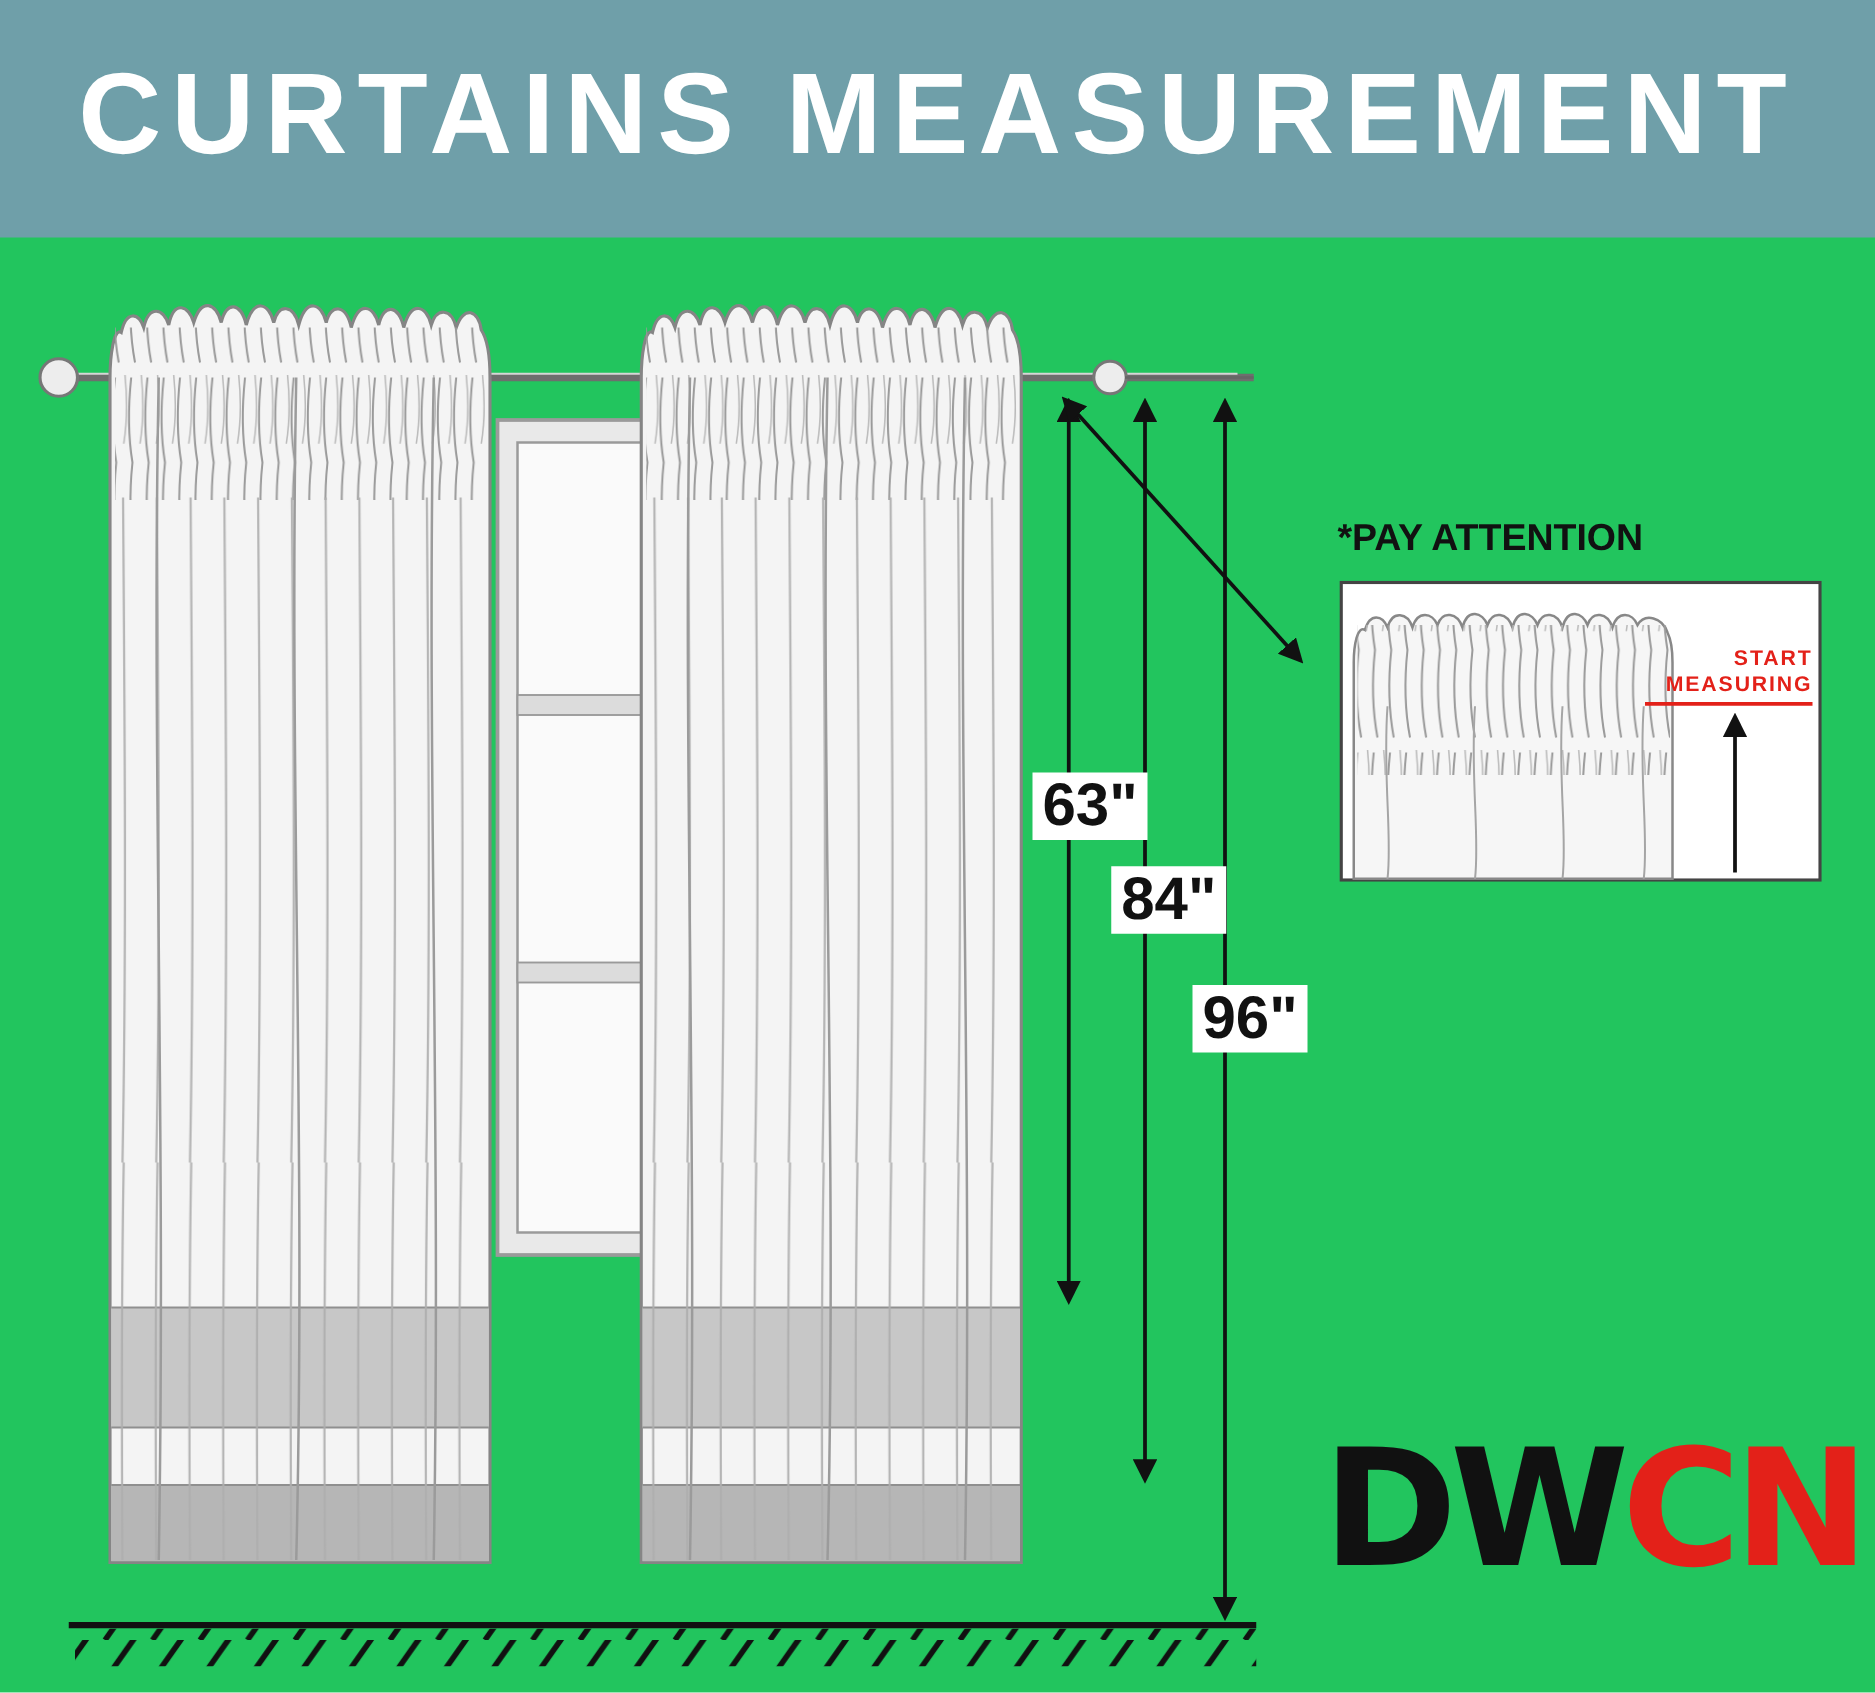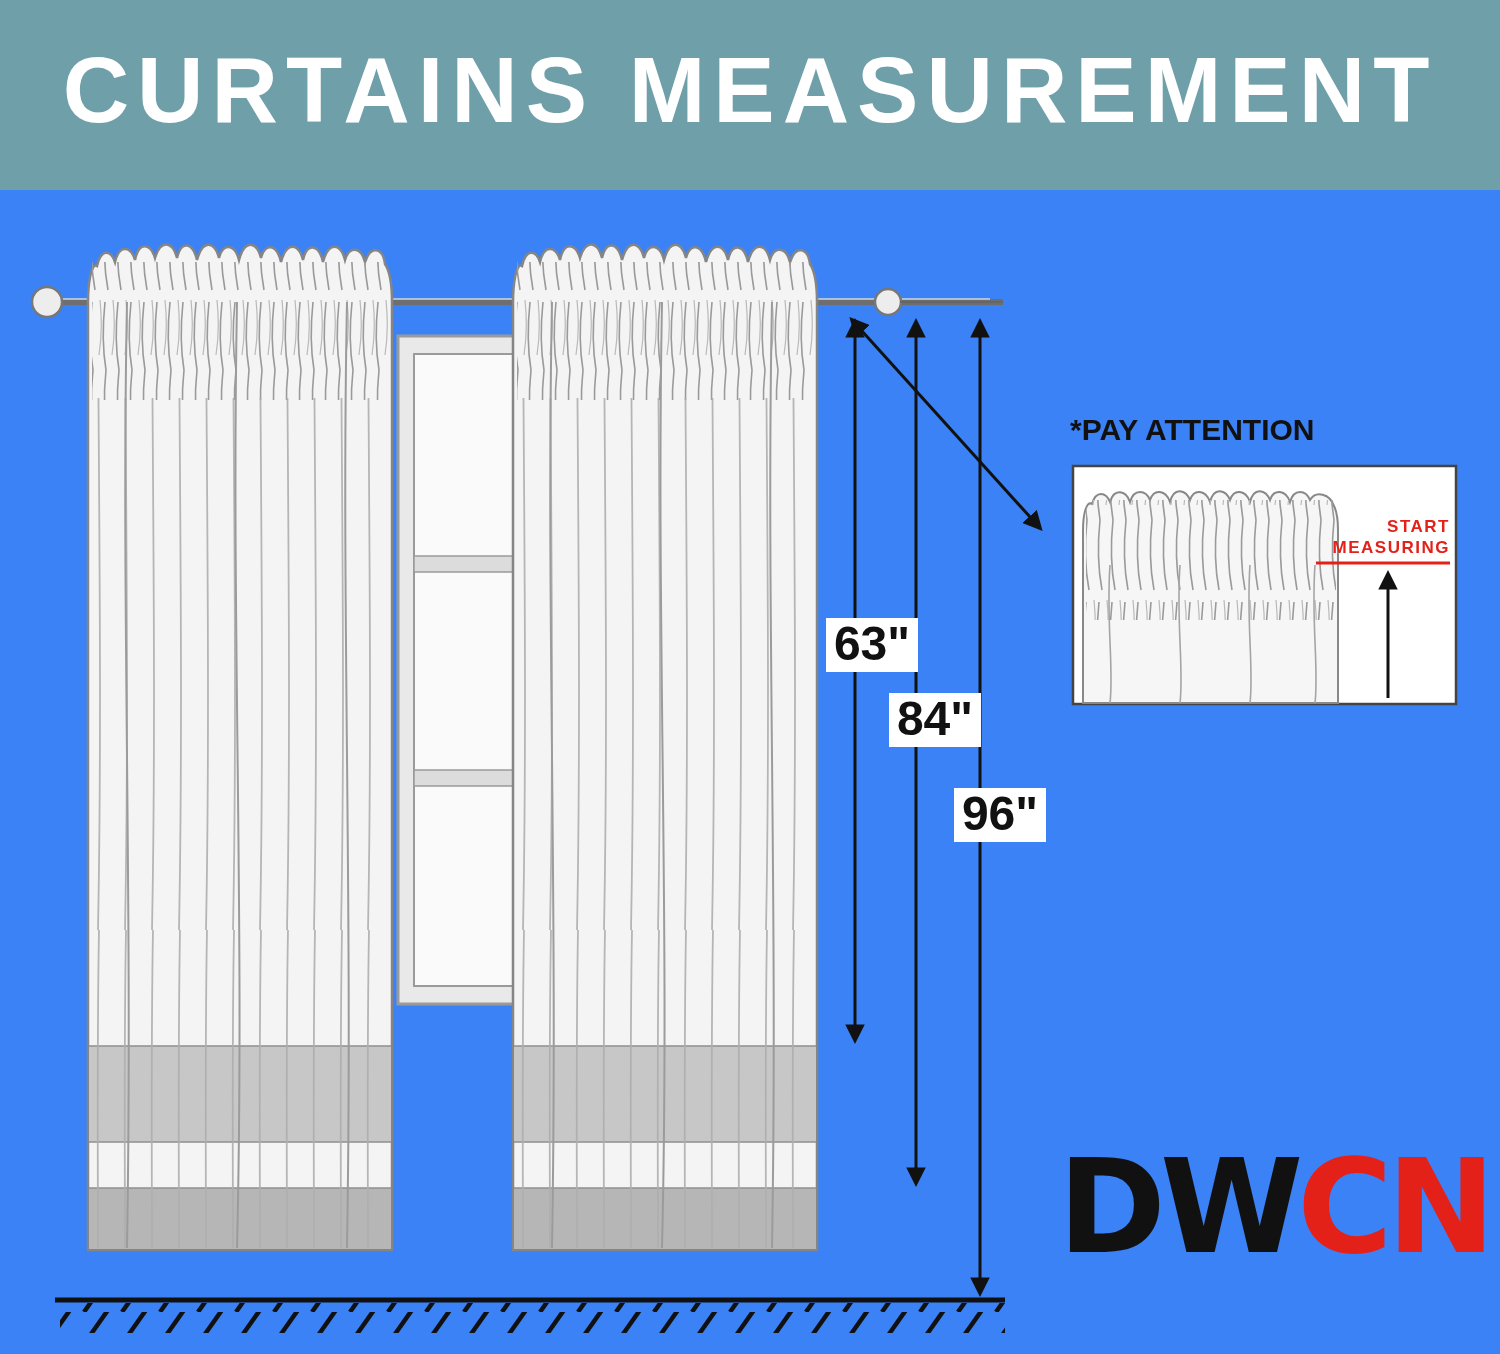--- a/index.html
+++ b/index.html
@@ -1,16 +1,16 @@
 <!DOCTYPE html>
 <html><head>
 <meta charset="utf-8">
 <style>
   html,body{margin:0;padding:0;background:#ffffff;}
-  #stage{position:relative;width:1500px;height:1354px;background:#3b82f6;overflow:hidden;
+  #stage{position:relative;width:1500px;height:1354px;background:#22c55e;overflow:hidden;
          font-family:"Liberation Sans", sans-serif;}
   svg{display:block}
   text{font-family:"Liberation Sans", sans-serif;}
   .logo-text{font-family:"DejaVu Sans", sans-serif;}
 </style>
 </head>
 <body>
 
 <div id="stage">
 <svg width="1500" height="1354" viewBox="0 0 1500 1354">

